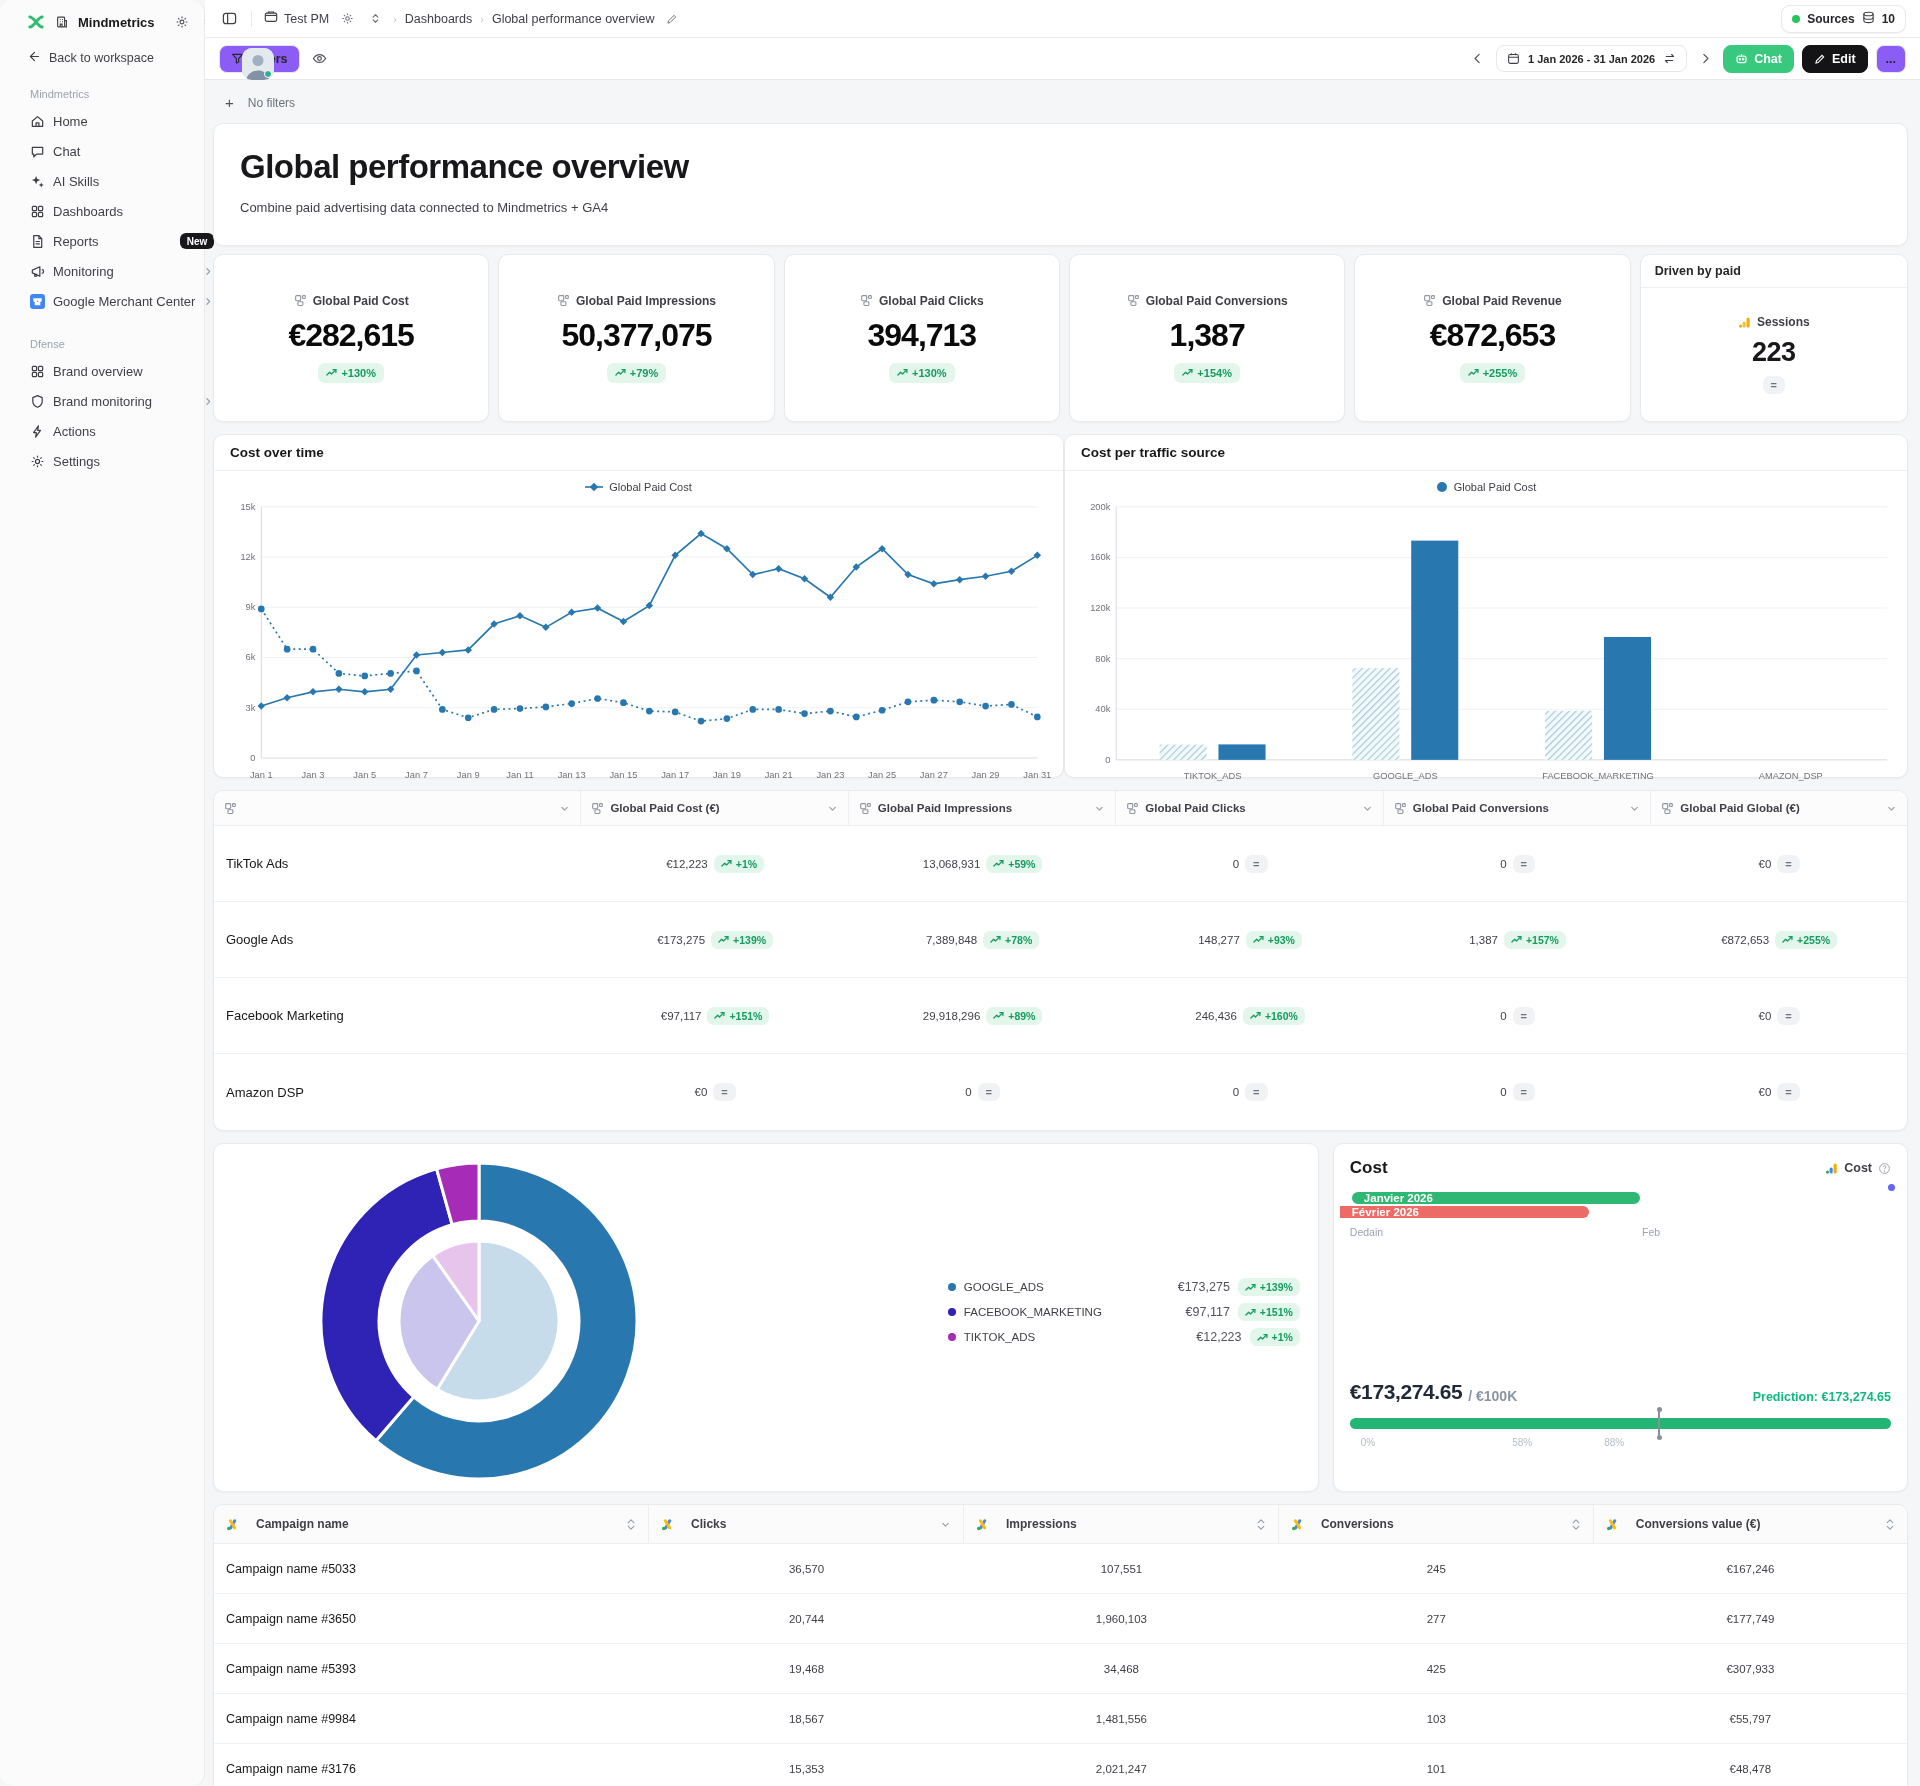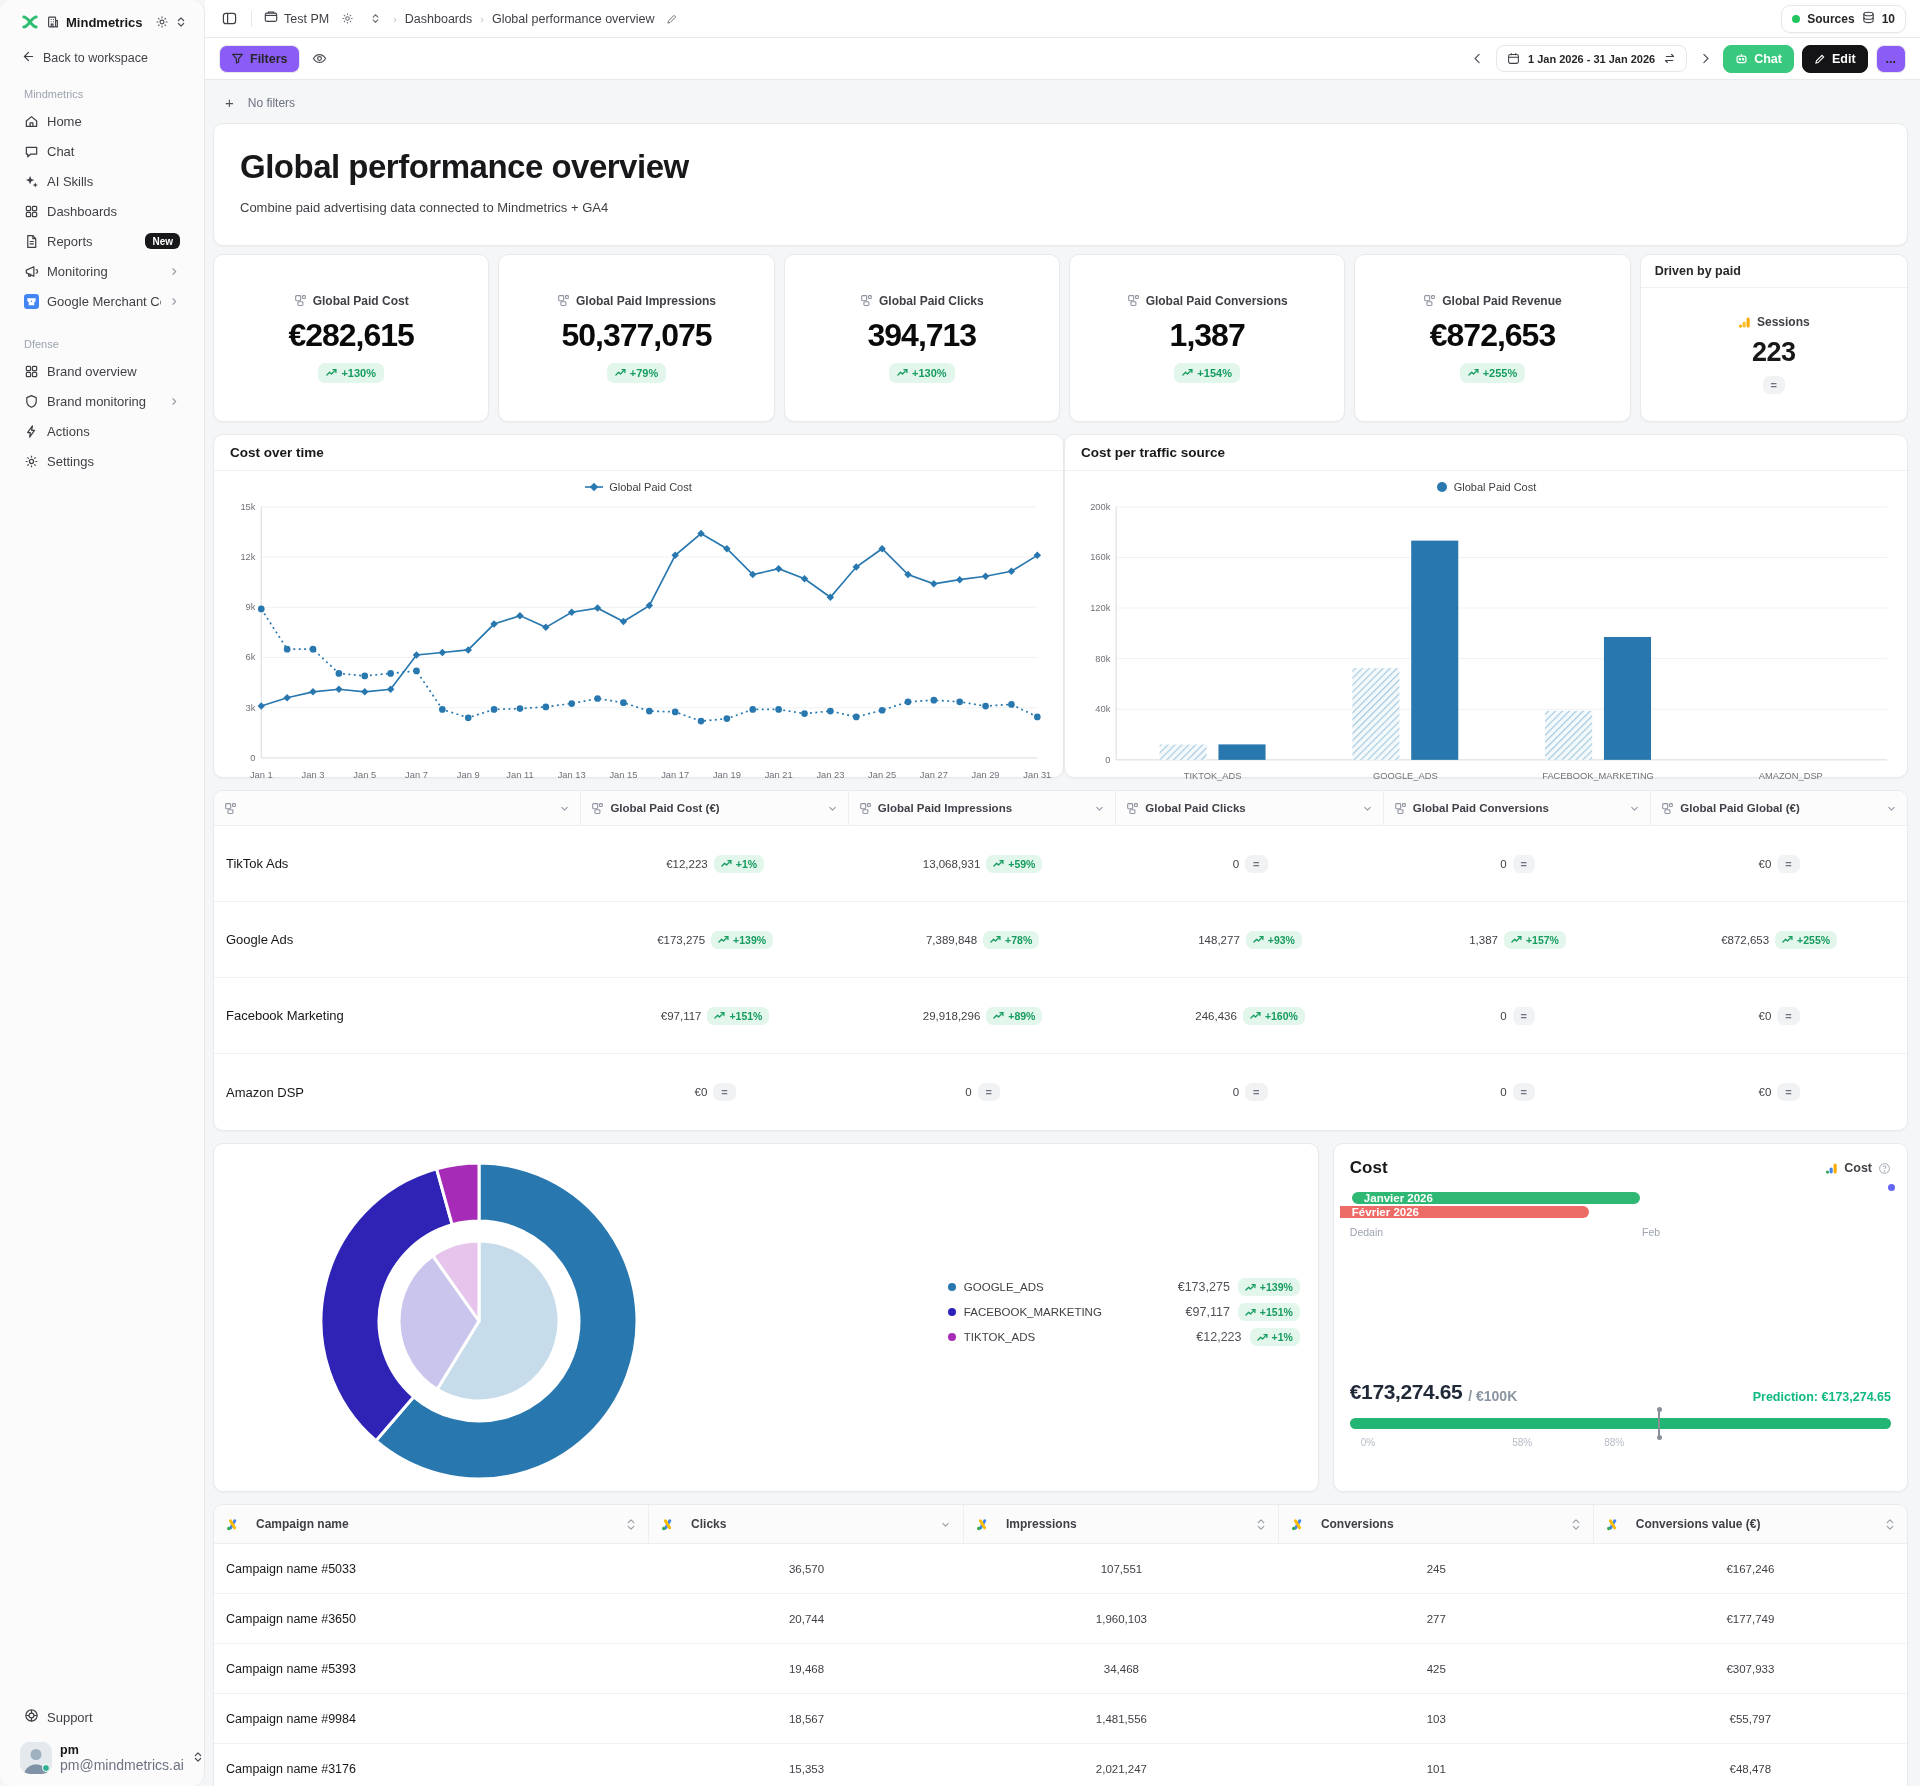--- a/index.html
+++ b/index.html
@@ -1,21 +1,21 @@
 <!DOCTYPE html>
 <html><head>
 <meta charset="utf-8">
 <style>
   * { box-sizing: border-box; }
   html,body { margin:0; padding:0; background:#eef0f2; }
   body { font-family:"Liberation Sans","DejaVu Sans",sans-serif; color:#18181b; }
   .app { width:1920px; height:1786px; display:flex; overflow:hidden; background:#f5f6f7; }
 
   
-  .sidebar { width:205px; min-width:205px; background:#fbfbfb; border-right:1px solid #e7e9eb; display:flex; flex-direction:column; padding:8px 8px;border-radius:13px; }
+  .sidebar { width:205px; min-width:205px; background:#fbfbfb; border-right:1px solid #e7e9eb; display:flex; flex-direction:row; padding:8px 14px;border-radius:13px; }
   .sb-top { flex:1; padding:0 10px; }
   .logo-row { display:flex; align-items:center; gap:6px; padding:4px 2px 10px; }
   .ws-name { font-size:13px; font-weight:700; flex:0 0 auto; }
   .logo-row .spacer { flex:1; }
   .icon-btn { display:inline-flex; align-items:center; justify-content:center; width:20px; height:20px; border-radius:5px; cursor:pointer; color:#52525b; }
   .back-row { display:flex; align-items:center; gap:8px; font-size:12.5px; color:#3f3f46; padding:8px 4px 14px; cursor:pointer; }
   .sec-label { font-size:11px; color:#9ca3af; padding:8px 6px 6px; }
   .side-item { display:flex; align-items:center; gap:8px; height:30px; padding:0 6px; border-radius:7px; font-size:13px; color:#3f3f46; cursor:pointer; }
   .side-item .lbl { flex:1; white-space:nowrap; overflow:hidden; }
   .side-badge { background:#18181b; color:#fff; font-size:10px; font-weight:700; padding:2.5px 7px; border-radius:6px; }

